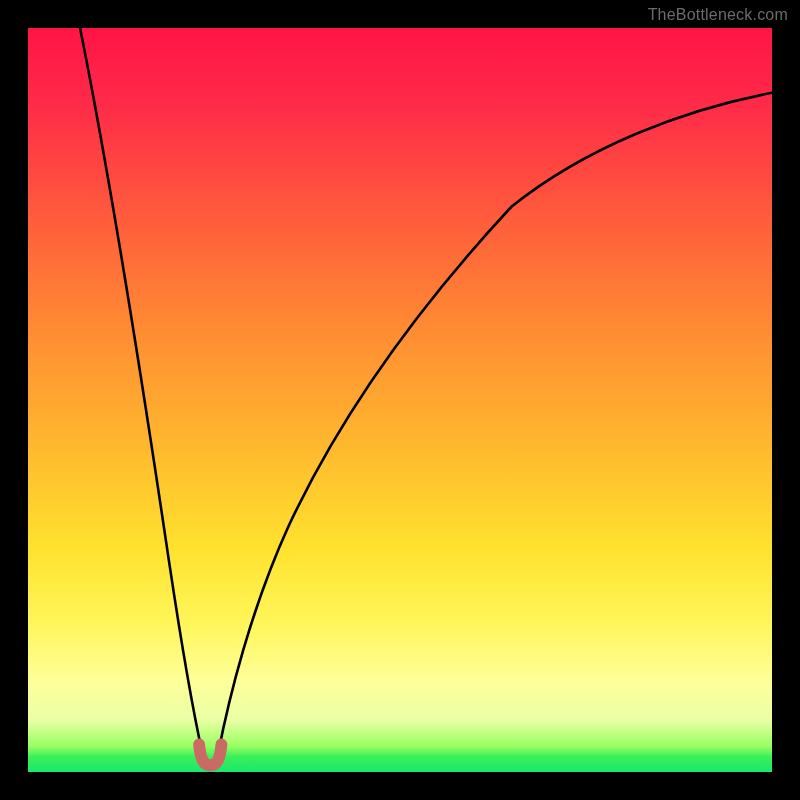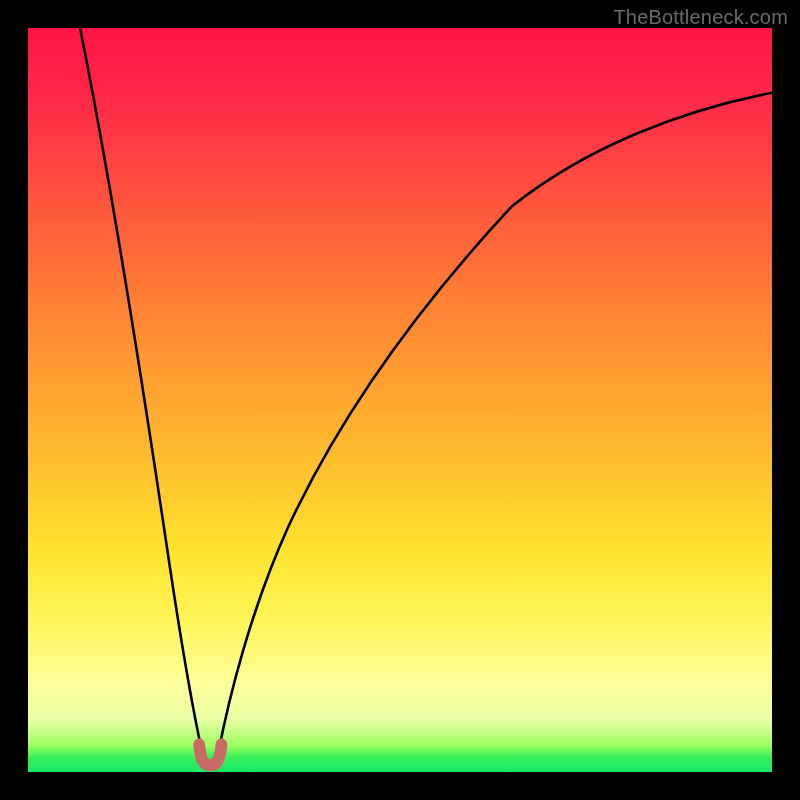--- a/index.html
+++ b/index.html
@@ -47,21 +47,21 @@
   }
   .curves {
     position: absolute;
     inset: 0;
   }
   .watermark {
     position: absolute;
     top: 6px;
     right: 12px;
     color: #6b6b6b;
-    font-size: 20px;
+    font-size: 16px;
     letter-spacing: 0.2px;
     user-select: none;
   }
 </style>
 </head>
 <body>
 
 <div class="frame">
 
   <div class="watermark">TheBottleneck.com</div>

